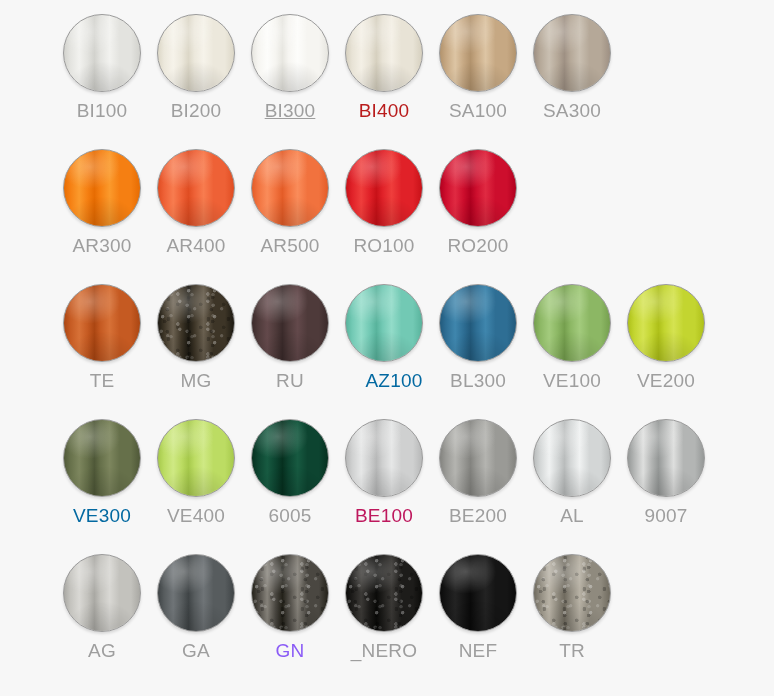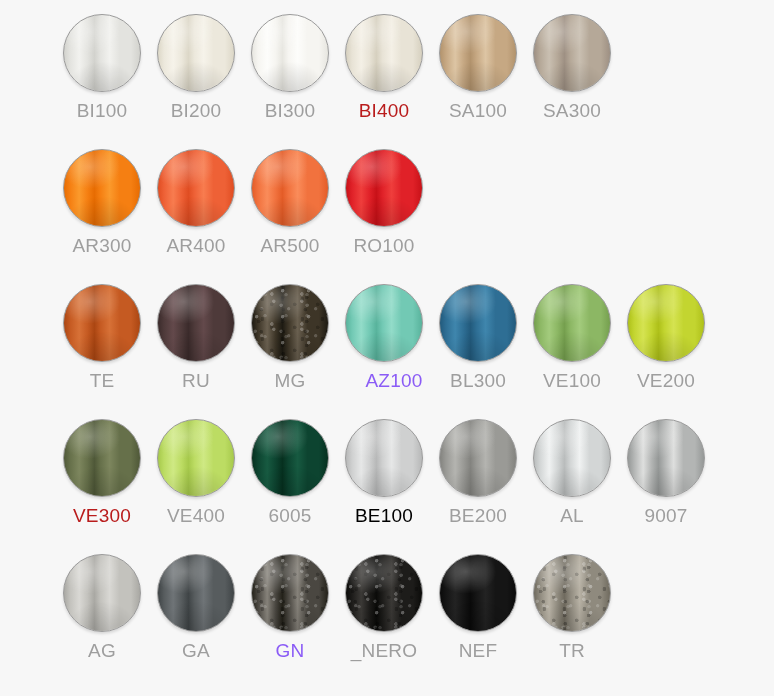--- a/index.html
+++ b/index.html
@@ -119,21 +119,21 @@
         </div>
         <div class="swatch-label" style="color: rgb(158, 158, 158);">BI200</div>
       </div>
       <div class="swatch-cell">
         <div class="swatch-disc-wrap">
           <div class="swatch-disc" style="border-color: rgb(155, 155, 155); background: linear-gradient(90deg, rgb(231, 230, 224) 0%, rgb(246, 245, 241) 8%, rgb(253, 253, 251) 20%, rgb(246, 245, 241) 31%, rgb(231, 230, 224) 40%, rgb(246, 245, 241) 48%, rgb(253, 253, 251) 60%, rgb(246, 245, 241) 73%, rgb(246, 245, 241) 88%, rgb(231, 230, 224) 100%);">
             <div class="grain"></div>
             <div class="sheen" style="background: radial-gradient(58% 42% at 34% 22%, rgba(255, 255, 255, 0.28) 0%, rgba(255, 255, 255, 0) 70%), radial-gradient(90% 90% at 50% 115%, rgba(0, 0, 0, 0.2) 0%, rgba(0, 0, 0, 0) 60%);"></div>
           </div>
         </div>
-        <div class="swatch-label" style="color: rgb(158, 158, 158);">BI300</div>
+        <div class="swatch-label" style="color: rgb(158, 158, 158); text-decoration: underline;">BI300</div>
       </div>
       <div class="swatch-cell">
         <div class="swatch-disc-wrap">
           <div class="swatch-disc" style="border-color: rgb(155, 155, 155); background: linear-gradient(90deg, rgb(214, 208, 191) 0%, rgb(232, 227, 214) 8%, rgb(244, 240, 230) 20%, rgb(232, 227, 214) 31%, rgb(214, 208, 191) 40%, rgb(232, 227, 214) 48%, rgb(244, 240, 230) 60%, rgb(232, 227, 214) 73%, rgb(232, 227, 214) 88%, rgb(214, 208, 191) 100%);">
             <div class="grain"></div>
             <div class="sheen" style="background: radial-gradient(58% 42% at 34% 22%, rgba(255, 255, 255, 0.28) 0%, rgba(255, 255, 255, 0) 70%), radial-gradient(90% 90% at 50% 115%, rgba(0, 0, 0, 0.2) 0%, rgba(0, 0, 0, 0) 60%);"></div>
           </div>
         </div>
         <div class="swatch-label" style="color: #b91c1c;">BI400</div>
       </div>
@@ -186,57 +186,66 @@
       </div>
       <div class="swatch-cell">
         <div class="swatch-disc-wrap">
           <div class="swatch-disc" style="border-color: rgb(155, 155, 155); background: linear-gradient(90deg, rgb(200, 17, 24) 0%, rgb(224, 33, 40) 8%, rgb(239, 62, 60) 20%, rgb(224, 33, 40) 31%, rgb(200, 17, 24) 40%, rgb(224, 33, 40) 48%, rgb(239, 62, 60) 60%, rgb(224, 33, 40) 73%, rgb(224, 33, 40) 88%, rgb(200, 17, 24) 100%);">
             <div class="grain"></div>
             <div class="sheen" style="background: radial-gradient(58% 42% at 34% 22%, rgba(255, 255, 255, 0.28) 0%, rgba(255, 255, 255, 0) 70%), radial-gradient(90% 90% at 50% 115%, rgba(0, 0, 0, 0.2) 0%, rgba(0, 0, 0, 0) 60%);"></div>
           </div>
         </div>
         <div class="swatch-label" style="color: rgb(158, 158, 158);">RO100</div>
       </div>
+      <div class="swatch-cell">
+        <div class="swatch-disc-wrap">
+          <div class="swatch-disc" style="border-color: rgb(155, 155, 155); background: linear-gradient(90deg, rgb(177, 0, 31) 0%, rgb(205, 14, 45) 8%, rgb(224, 42, 66) 20%, rgb(205, 14, 45) 31%, rgb(177, 0, 31) 40%, rgb(205, 14, 45) 48%, rgb(224, 42, 66) 60%, rgb(205, 14, 45) 73%, rgb(205, 14, 45) 88%, rgb(177, 0, 31) 100%);">
+            <div class="grain"></div>
+            <div class="sheen" style="background: radial-gradient(58% 42% at 34% 22%, rgba(255, 255, 255, 0.28) 0%, rgba(255, 255, 255, 0) 70%), radial-gradient(90% 90% at 50% 115%, rgba(0, 0, 0, 0.2) 0%, rgba(0, 0, 0, 0) 60%);"></div>
+          </div>
+        </div>
+        <div class="swatch-label" style="color: rgb(158, 158, 158);">RO200</div>
+      </div>
     </div>
     <div class="swatch-row">
       <div class="swatch-cell">
         <div class="swatch-disc-wrap">
           <div class="swatch-disc" style="border-color: rgb(155, 155, 155); background: linear-gradient(90deg, rgb(171, 70, 18) 0%, rgb(197, 90, 34) 8%, rgb(215, 113, 55) 20%, rgb(197, 90, 34) 31%, rgb(171, 70, 18) 40%, rgb(197, 90, 34) 48%, rgb(215, 113, 55) 60%, rgb(197, 90, 34) 73%, rgb(197, 90, 34) 88%, rgb(171, 70, 18) 100%);">
             <div class="grain"></div>
             <div class="sheen" style="background: radial-gradient(58% 42% at 34% 22%, rgba(255, 255, 255, 0.28) 0%, rgba(255, 255, 255, 0) 70%), radial-gradient(90% 90% at 50% 115%, rgba(0, 0, 0, 0.2) 0%, rgba(0, 0, 0, 0) 60%);"></div>
           </div>
         </div>
         <div class="swatch-label" style="color: rgb(158, 158, 158);">TE</div>
       </div>
       <div class="swatch-cell">
         <div class="swatch-disc-wrap">
+          <div class="swatch-disc tex" style="border-color: rgb(155, 155, 155); background: linear-gradient(90deg, rgb(29, 26, 18) 0%, rgb(61, 53, 39) 8%, rgb(106, 96, 80) 20%, rgb(61, 53, 39) 31%, rgb(29, 26, 18) 40%, rgb(61, 53, 39) 48%, rgb(106, 96, 80) 60%, rgb(61, 53, 39) 73%, rgb(61, 53, 39) 88%, rgb(29, 26, 18) 100%);">
+            <div class="grain"></div>
+            <div class="sheen" style="background: radial-gradient(58% 42% at 34% 22%, rgba(255, 255, 255, 0.28) 0%, rgba(255, 255, 255, 0) 70%), radial-gradient(90% 90% at 50% 115%, rgba(0, 0, 0, 0.2) 0%, rgba(0, 0, 0, 0) 60%);"></div>
+          </div>
+        </div>
+        <div class="swatch-label" style="color: rgb(158, 158, 158);">MG</div>
+      </div>
+      <div class="swatch-cell">
+        <div class="swatch-disc-wrap">
           <div class="swatch-disc" style="border-color: rgb(155, 155, 155); background: linear-gradient(90deg, rgb(59, 43, 43) 0%, rgb(78, 58, 58) 8%, rgb(99, 73, 75) 20%, rgb(78, 58, 58) 31%, rgb(59, 43, 43) 40%, rgb(78, 58, 58) 48%, rgb(99, 73, 75) 60%, rgb(78, 58, 58) 73%, rgb(78, 58, 58) 88%, rgb(59, 43, 43) 100%);">
             <div class="grain"></div>
             <div class="sheen" style="background: radial-gradient(58% 42% at 34% 22%, rgba(255, 255, 255, 0.28) 0%, rgba(255, 255, 255, 0) 70%), radial-gradient(90% 90% at 50% 115%, rgba(0, 0, 0, 0.2) 0%, rgba(0, 0, 0, 0) 60%);"></div>
           </div>
         </div>
         <div class="swatch-label" style="color: rgb(158, 158, 158);">RU</div>
       </div>
       <div class="swatch-cell">
         <div class="swatch-disc-wrap">
-          <div class="swatch-disc tex" style="border-color: rgb(155, 155, 155); background: linear-gradient(90deg, rgb(29, 26, 18) 0%, rgb(61, 53, 39) 8%, rgb(106, 96, 80) 20%, rgb(61, 53, 39) 31%, rgb(29, 26, 18) 40%, rgb(61, 53, 39) 48%, rgb(106, 96, 80) 60%, rgb(61, 53, 39) 73%, rgb(61, 53, 39) 88%, rgb(29, 26, 18) 100%);">
-            <div class="grain"></div>
-            <div class="sheen" style="background: radial-gradient(58% 42% at 34% 22%, rgba(255, 255, 255, 0.28) 0%, rgba(255, 255, 255, 0) 70%), radial-gradient(90% 90% at 50% 115%, rgba(0, 0, 0, 0.2) 0%, rgba(0, 0, 0, 0) 60%);"></div>
-          </div>
-        </div>
-        <div class="swatch-label" style="color: rgb(158, 158, 158);">MG</div>
-      </div>
-      <div class="swatch-cell">
-        <div class="swatch-disc-wrap">
           <div class="swatch-disc" style="border-color: rgb(155, 155, 155); background: linear-gradient(90deg, rgb(88, 179, 156) 0%, rgb(114, 201, 180) 8%, rgb(147, 220, 201) 20%, rgb(114, 201, 180) 31%, rgb(88, 179, 156) 40%, rgb(114, 201, 180) 48%, rgb(147, 220, 201) 60%, rgb(114, 201, 180) 73%, rgb(114, 201, 180) 88%, rgb(88, 179, 156) 100%);">
             <div class="grain"></div>
             <div class="sheen" style="background: radial-gradient(58% 42% at 34% 22%, rgba(255, 255, 255, 0.28) 0%, rgba(255, 255, 255, 0) 70%), radial-gradient(90% 90% at 50% 115%, rgba(0, 0, 0, 0.2) 0%, rgba(0, 0, 0, 0) 60%);"></div>
           </div>
         </div>
-        <div class="swatch-label" style="color: #8b5cf6; margin-left: 20px;">AZ100</div>
+        <div class="swatch-label" style="color: #0369a1; margin-left: 20px;">AZ100</div>
       </div>
       <div class="swatch-cell">
         <div class="swatch-disc-wrap">
           <div class="swatch-disc" style="border-color: rgb(155, 155, 155); background: linear-gradient(90deg, rgb(34, 90, 124) 0%, rgb(46, 110, 148) 8%, rgb(63, 134, 173) 20%, rgb(46, 110, 148) 31%, rgb(34, 90, 124) 40%, rgb(46, 110, 148) 48%, rgb(63, 134, 173) 60%, rgb(46, 110, 148) 73%, rgb(46, 110, 148) 88%, rgb(34, 90, 124) 100%);">
             <div class="grain"></div>
             <div class="sheen" style="background: radial-gradient(58% 42% at 34% 22%, rgba(255, 255, 255, 0.28) 0%, rgba(255, 255, 255, 0) 70%), radial-gradient(90% 90% at 50% 115%, rgba(0, 0, 0, 0.2) 0%, rgba(0, 0, 0, 0) 60%);"></div>
           </div>
         </div>
         <div class="swatch-label" style="color: rgb(158, 158, 158);">BL300</div>
       </div>
@@ -260,21 +269,21 @@
       </div>
     </div>
     <div class="swatch-row">
       <div class="swatch-cell">
         <div class="swatch-disc-wrap">
           <div class="swatch-disc" style="border-color: rgb(155, 155, 155); background: linear-gradient(90deg, rgb(79, 88, 56) 0%, rgb(102, 112, 74) 8%, rgb(125, 134, 94) 20%, rgb(102, 112, 74) 31%, rgb(79, 88, 56) 40%, rgb(102, 112, 74) 48%, rgb(125, 134, 94) 60%, rgb(102, 112, 74) 73%, rgb(102, 112, 74) 88%, rgb(79, 88, 56) 100%);">
             <div class="grain"></div>
             <div class="sheen" style="background: radial-gradient(58% 42% at 34% 22%, rgba(255, 255, 255, 0.28) 0%, rgba(255, 255, 255, 0) 70%), radial-gradient(90% 90% at 50% 115%, rgba(0, 0, 0, 0.2) 0%, rgba(0, 0, 0, 0) 60%);"></div>
           </div>
         </div>
-        <div class="swatch-label" style="color: #b91c1c;">VE300</div>
+        <div class="swatch-label" style="color: #0369a1;">VE300</div>
       </div>
       <div class="swatch-cell">
         <div class="swatch-disc-wrap">
           <div class="swatch-disc" style="border-color: rgb(155, 155, 155); background: linear-gradient(90deg, rgb(166, 201, 75) 0%, rgb(188, 220, 99) 8%, rgb(207, 233, 132) 20%, rgb(188, 220, 99) 31%, rgb(166, 201, 75) 40%, rgb(188, 220, 99) 48%, rgb(207, 233, 132) 60%, rgb(188, 220, 99) 73%, rgb(188, 220, 99) 88%, rgb(166, 201, 75) 100%);">
             <div class="grain"></div>
             <div class="sheen" style="background: radial-gradient(58% 42% at 34% 22%, rgba(255, 255, 255, 0.28) 0%, rgba(255, 255, 255, 0) 70%), radial-gradient(90% 90% at 50% 115%, rgba(0, 0, 0, 0.2) 0%, rgba(0, 0, 0, 0) 60%);"></div>
           </div>
         </div>
         <div class="swatch-label" style="color: rgb(158, 158, 158);">VE400</div>
       </div>
@@ -287,21 +296,21 @@
         </div>
         <div class="swatch-label" style="color: rgb(158, 158, 158);">6005</div>
       </div>
       <div class="swatch-cell">
         <div class="swatch-disc-wrap">
           <div class="swatch-disc" style="border-color: rgb(155, 155, 155); background: linear-gradient(90deg, rgb(183, 184, 184) 0%, rgb(207, 208, 208) 8%, rgb(230, 231, 231) 20%, rgb(207, 208, 208) 31%, rgb(183, 184, 184) 40%, rgb(207, 208, 208) 48%, rgb(230, 231, 231) 60%, rgb(207, 208, 208) 73%, rgb(207, 208, 208) 88%, rgb(183, 184, 184) 100%);">
             <div class="grain"></div>
             <div class="sheen" style="background: radial-gradient(58% 42% at 34% 22%, rgba(255, 255, 255, 0.28) 0%, rgba(255, 255, 255, 0) 70%), radial-gradient(90% 90% at 50% 115%, rgba(0, 0, 0, 0.2) 0%, rgba(0, 0, 0, 0) 60%);"></div>
           </div>
         </div>
-        <div class="swatch-label" style="color: #000000;">BE100</div>
+        <div class="swatch-label" style="color: #be185d;">BE100</div>
       </div>
       <div class="swatch-cell">
         <div class="swatch-disc-wrap">
           <div class="swatch-disc" style="border-color: rgb(155, 155, 155); background: linear-gradient(90deg, rgb(131, 131, 127) 0%, rgb(154, 154, 150) 8%, rgb(180, 180, 176) 20%, rgb(154, 154, 150) 31%, rgb(131, 131, 127) 40%, rgb(154, 154, 150) 48%, rgb(180, 180, 176) 60%, rgb(154, 154, 150) 73%, rgb(154, 154, 150) 88%, rgb(131, 131, 127) 100%);">
             <div class="grain"></div>
             <div class="sheen" style="background: radial-gradient(58% 42% at 34% 22%, rgba(255, 255, 255, 0.28) 0%, rgba(255, 255, 255, 0) 70%), radial-gradient(90% 90% at 50% 115%, rgba(0, 0, 0, 0.2) 0%, rgba(0, 0, 0, 0) 60%);"></div>
           </div>
         </div>
         <div class="swatch-label" style="color: rgb(158, 158, 158);">BE200</div>
       </div>

